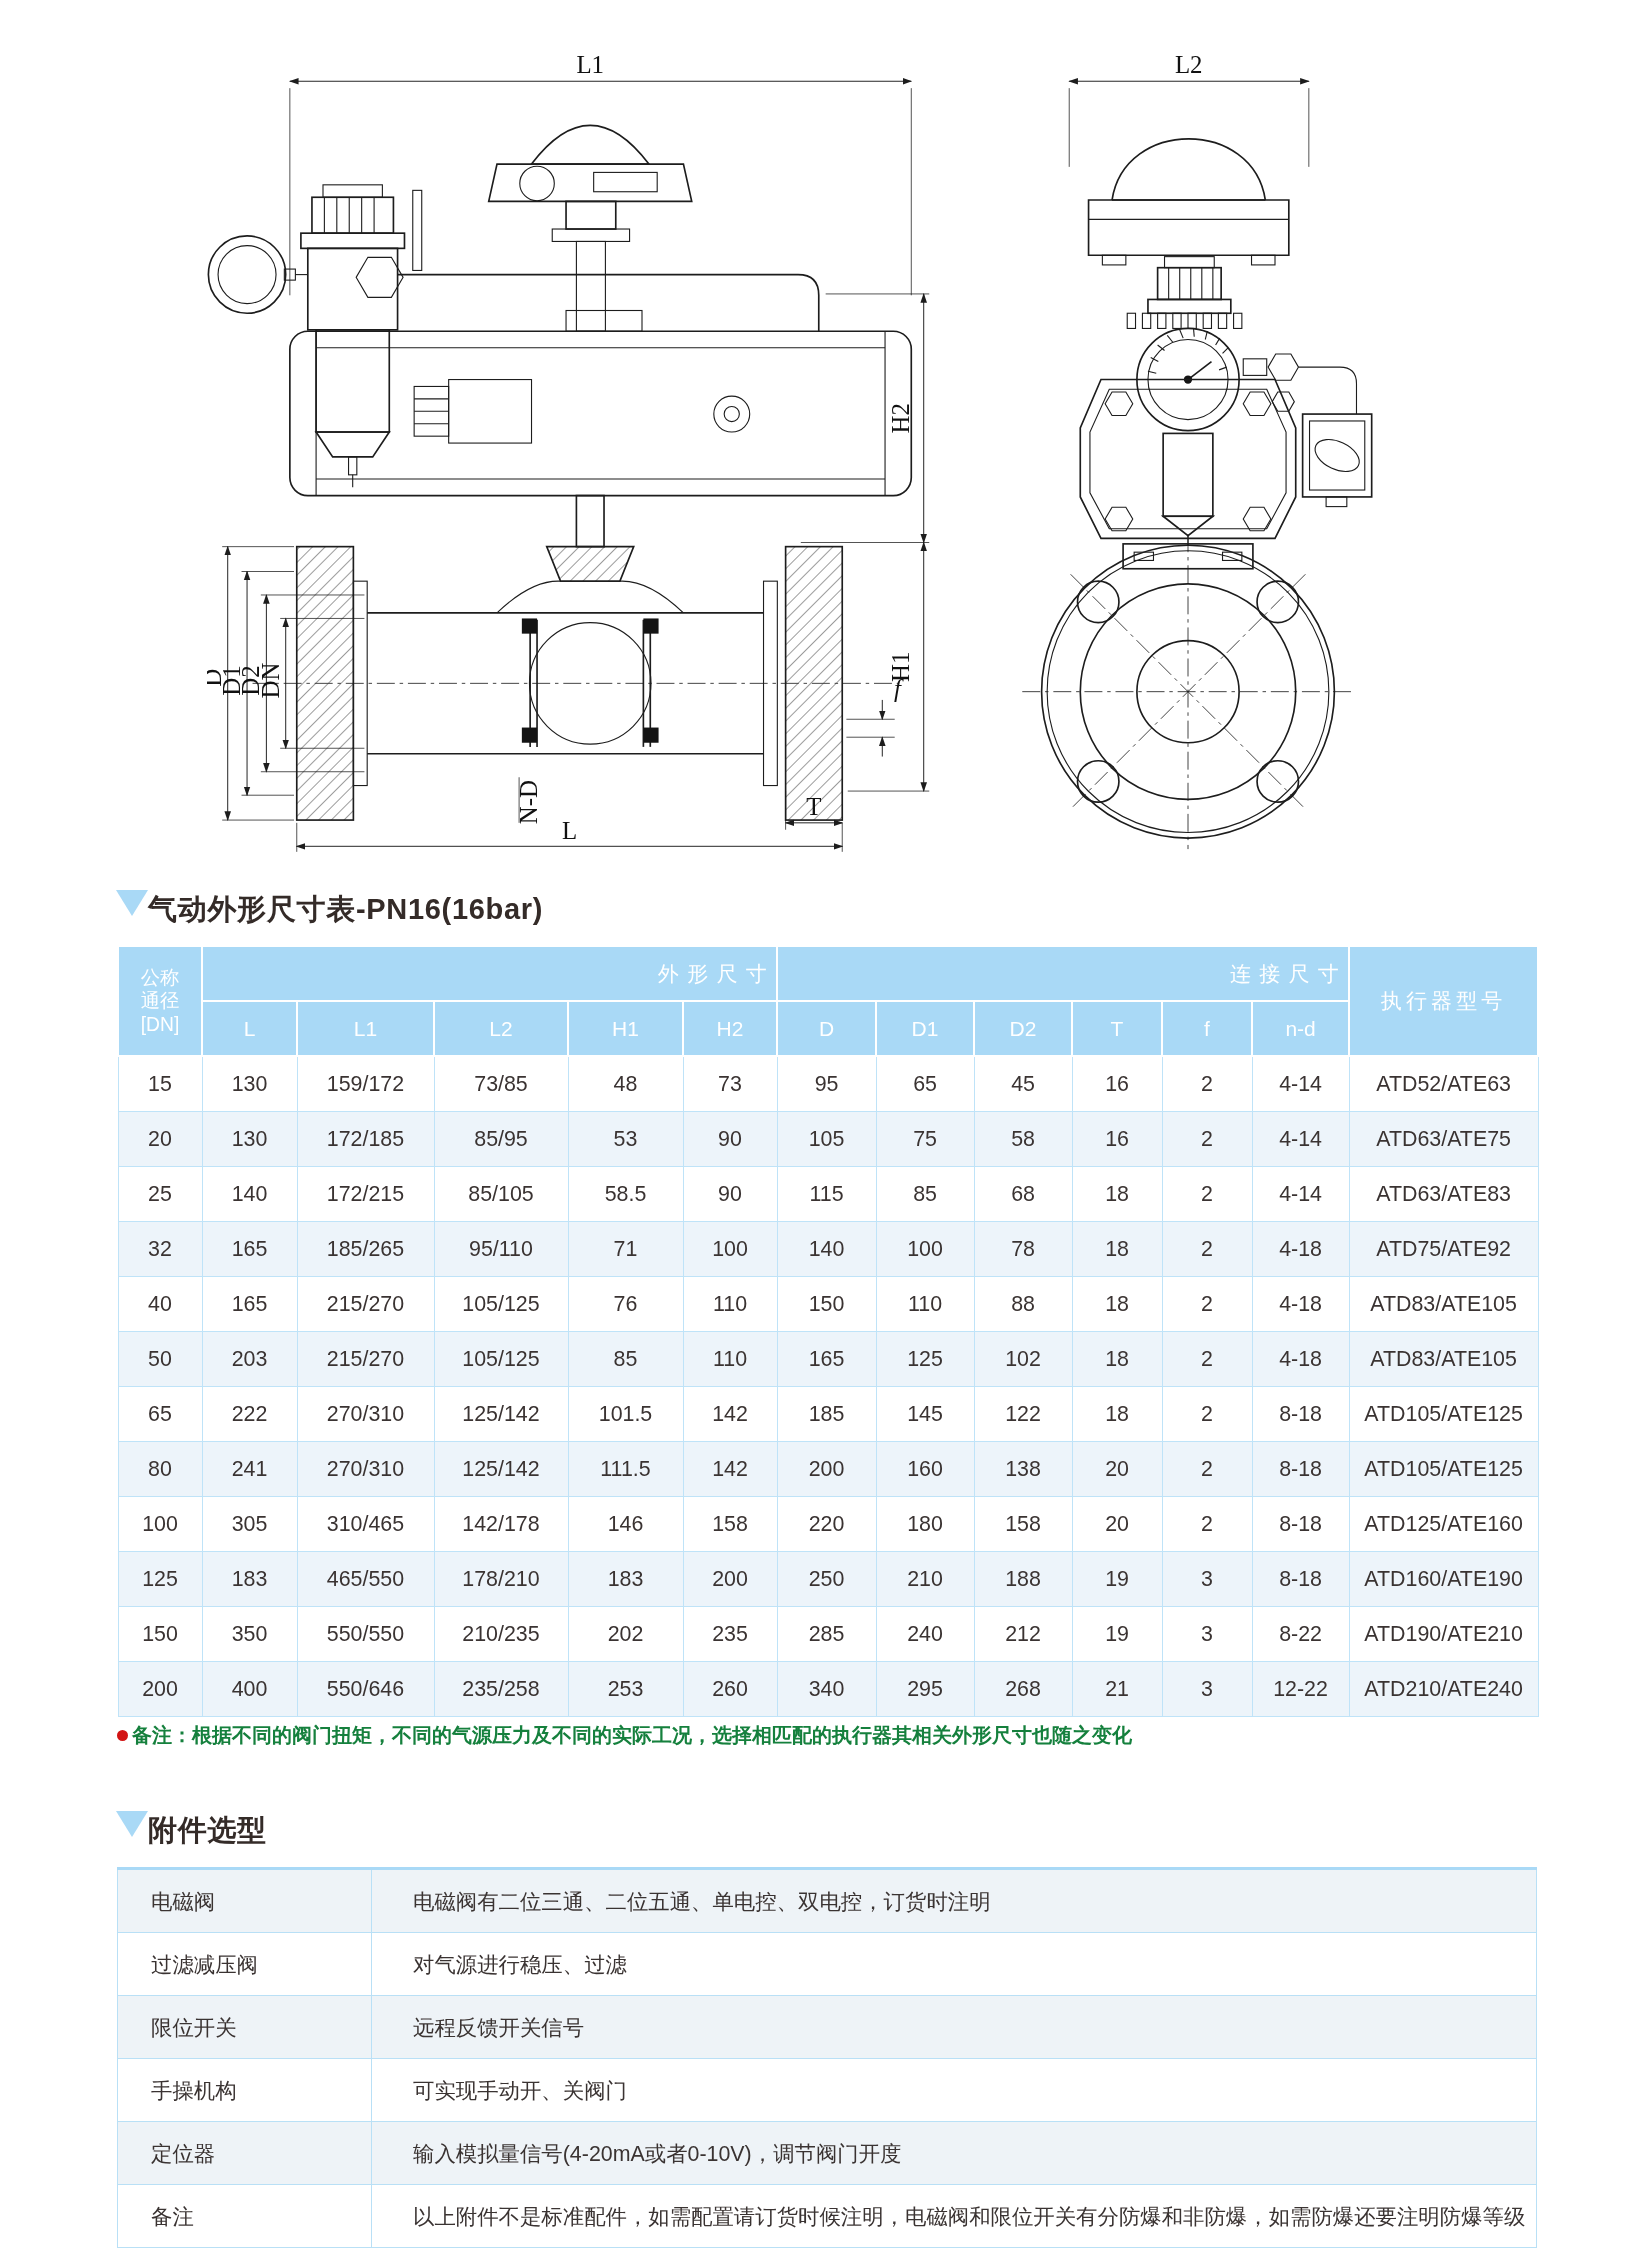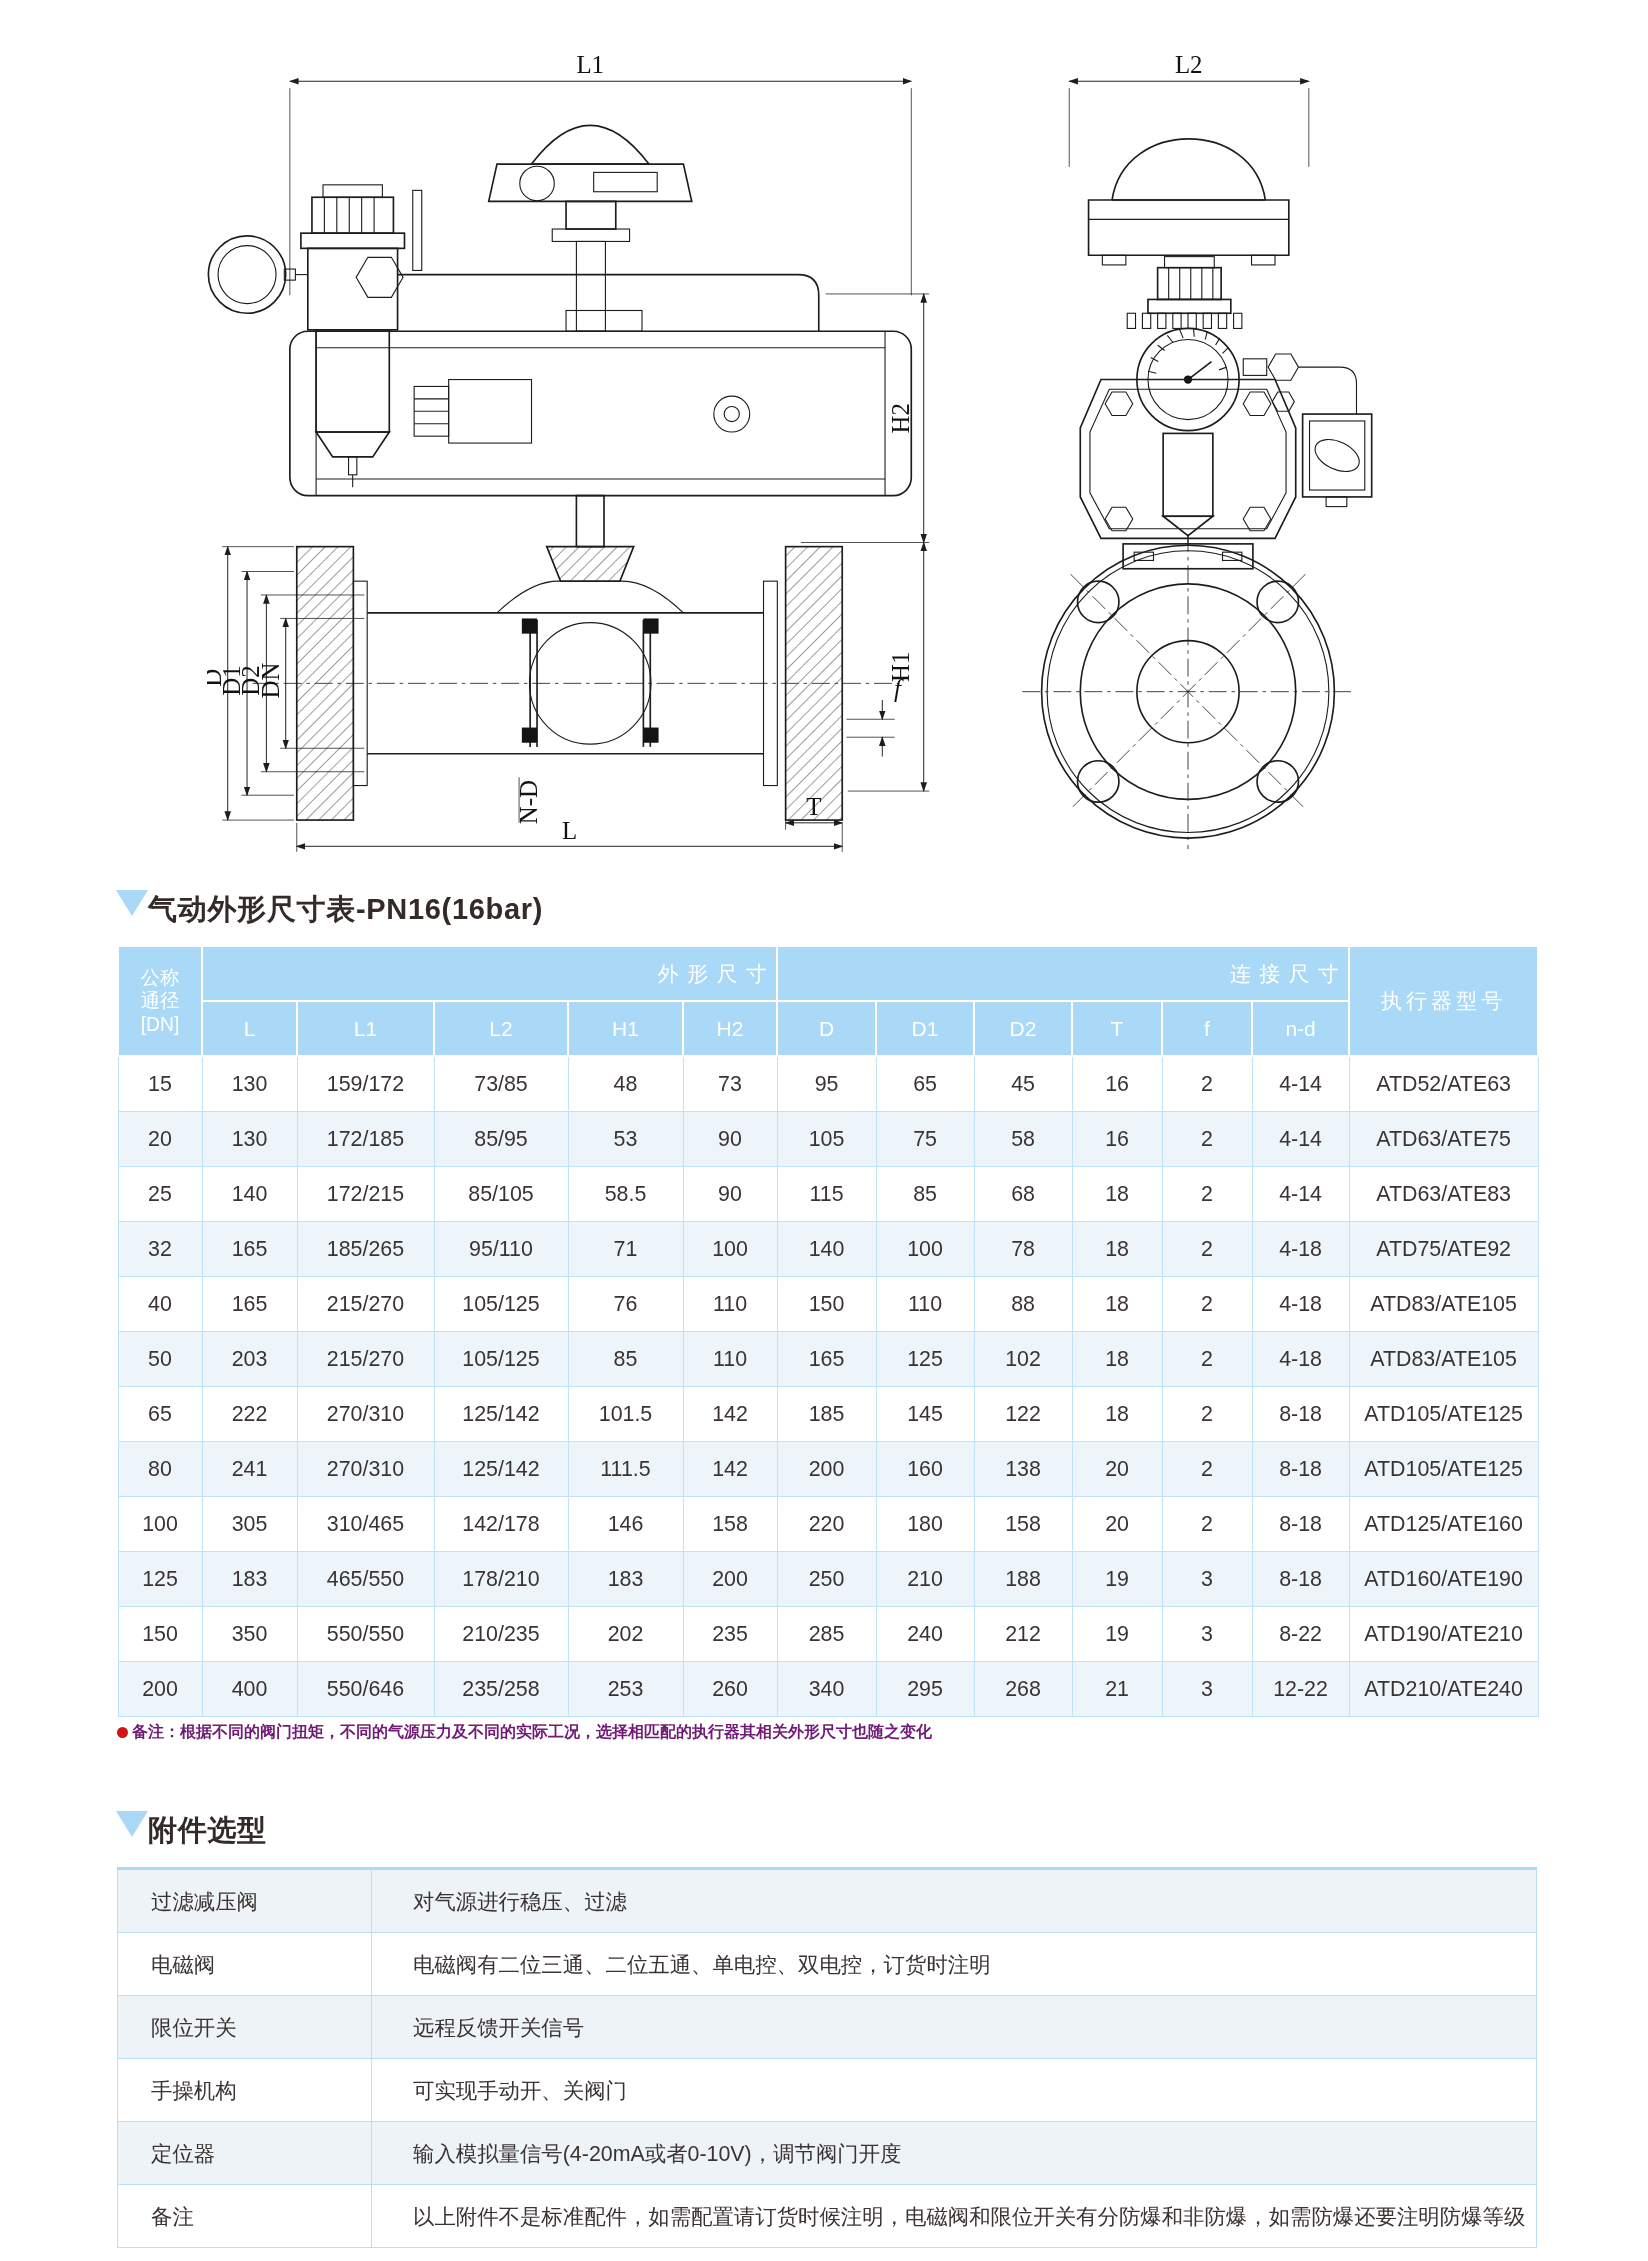--- a/index.html
+++ b/index.html
@@ -28,21 +28,21 @@
   .dim-table-wrap{position:absolute;left:117px;top:945px;}
   table.dim{border-collapse:collapse;table-layout:fixed;width:1420px;border:1.4px solid #bfe3f8;}
   table.dim thead th{background:#a9d9f6;color:#ffffff;font-weight:400;border:2.1px solid #ffffff;font-size:21px;}
   table.dim thead th.grp{letter-spacing:8.3px;height:51px;text-align:right;}
   table.dim thead th.sub{height:51px;}
   table.dim thead th.dnhead{font-size:19.3px;line-height:1.2;}
   table.dim tbody td{border:1.4px solid #bfe3f8;color:#3a3332;font-size:21.4px;text-align:center;height:54px;padding:0;}
   table.dim tbody tr:nth-child(even){background:#edf4fa;}
 
   
-  .note{position:absolute;left:117px;top:1722px;width:1478px;font-size:16px;font-weight:600;color:#701a75;display:flex;align-items:center;}
+  .note{position:absolute;left:117px;top:1722px;width:1478px;font-size:20px;font-weight:600;color:#15803d;display:flex;align-items:center;}
   .red-dot{display:inline-block;width:11px;height:11px;border-radius:50%;background:#d21414;margin-right:4.1px;flex:0 0 auto;}
 
   
   .acc-table-wrap{position:absolute;left:117px;top:1867px;}
   table.acc{border-collapse:collapse;table-layout:fixed;width:1420px;border:1.4px solid #b9e0f6;border-top:3.5px solid #a9d9f6;}
   table.acc td{border:1.4px solid #b9e0f6;font-size:21.4px;color:#3a3332;height:62px;padding:0;}
   table.acc td:first-child{padding-left:33px;width:220px;}
   table.acc td:last-child{padding-left:41px;}
   table.acc tr:nth-child(odd){background:#eef3f7;}
 </style>
@@ -516,28 +516,28 @@
 
   <div class="section-title" style="left:116px;top:1811px;">
     <span class="tri"></span>
     <span class="txt">附件选型</span>
   </div>
 
   <div class="acc-table-wrap">
     <table class="acc">
       <tbody>
           <tr>
+            <td>电磁阀</td>
+            <td>电磁阀有二位三通、二位五通、单电控、双电控，订货时注明</td>
+          </tr>
+          <tr>
             <td>过滤减压阀</td>
             <td>对气源进行稳压、过滤</td>
           </tr>
           <tr>
-            <td>电磁阀</td>
-            <td>电磁阀有二位三通、二位五通、单电控、双电控，订货时注明</td>
-          </tr>
-          <tr>
             <td>限位开关</td>
             <td>远程反馈开关信号</td>
           </tr>
           <tr>
             <td>手操机构</td>
             <td>可实现手动开、关阀门</td>
           </tr>
           <tr>
             <td>定位器</td>
             <td>输入模拟量信号(4-20mA或者0-10V)，调节阀门开度</td>

